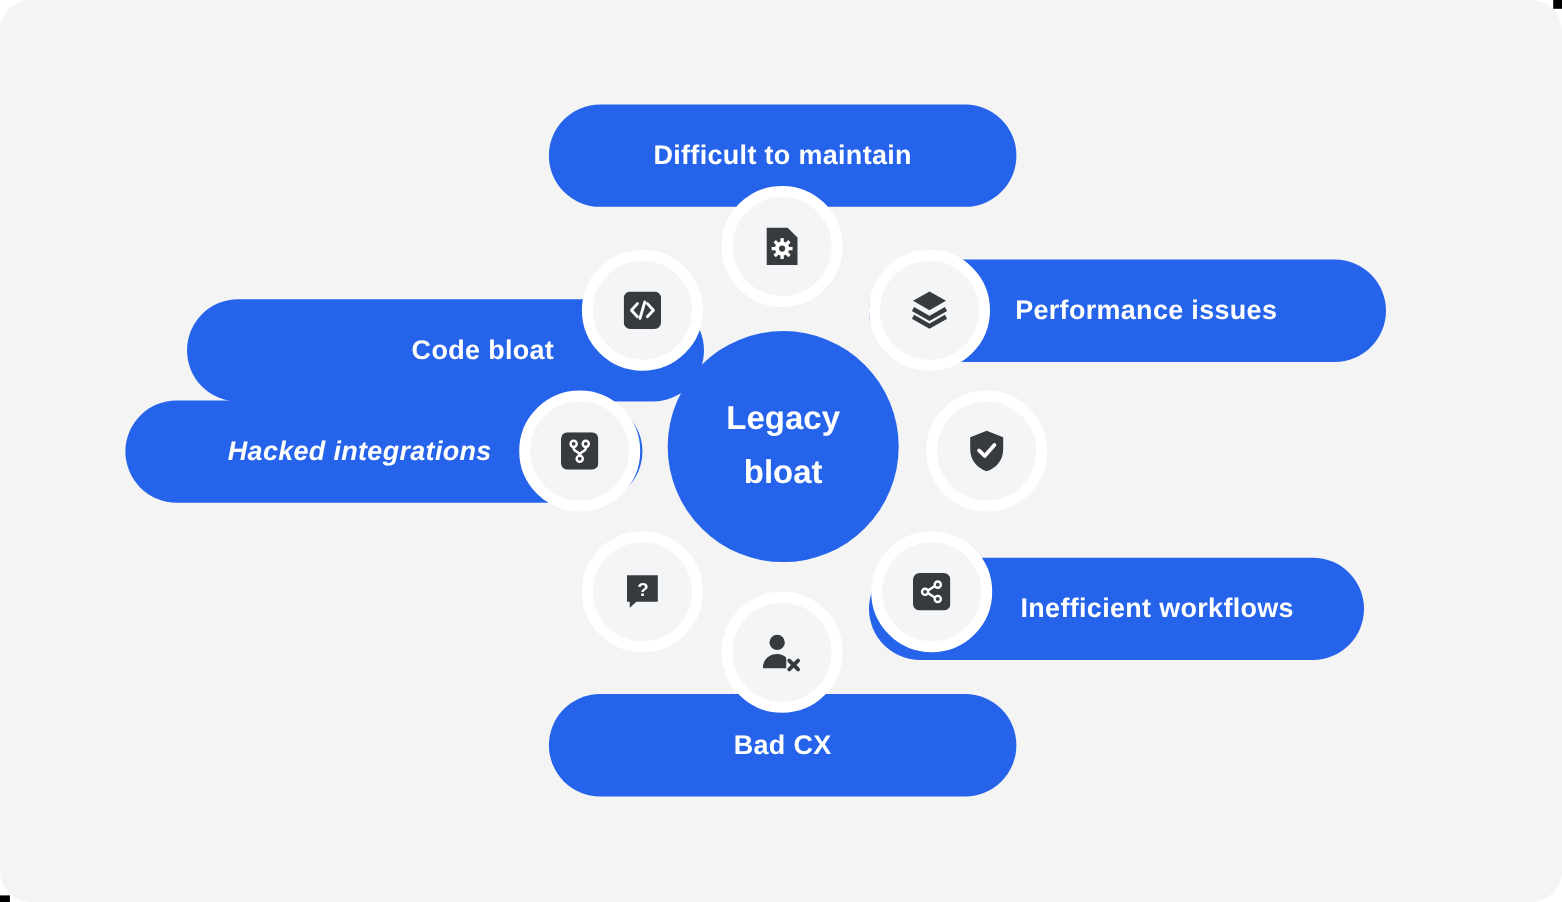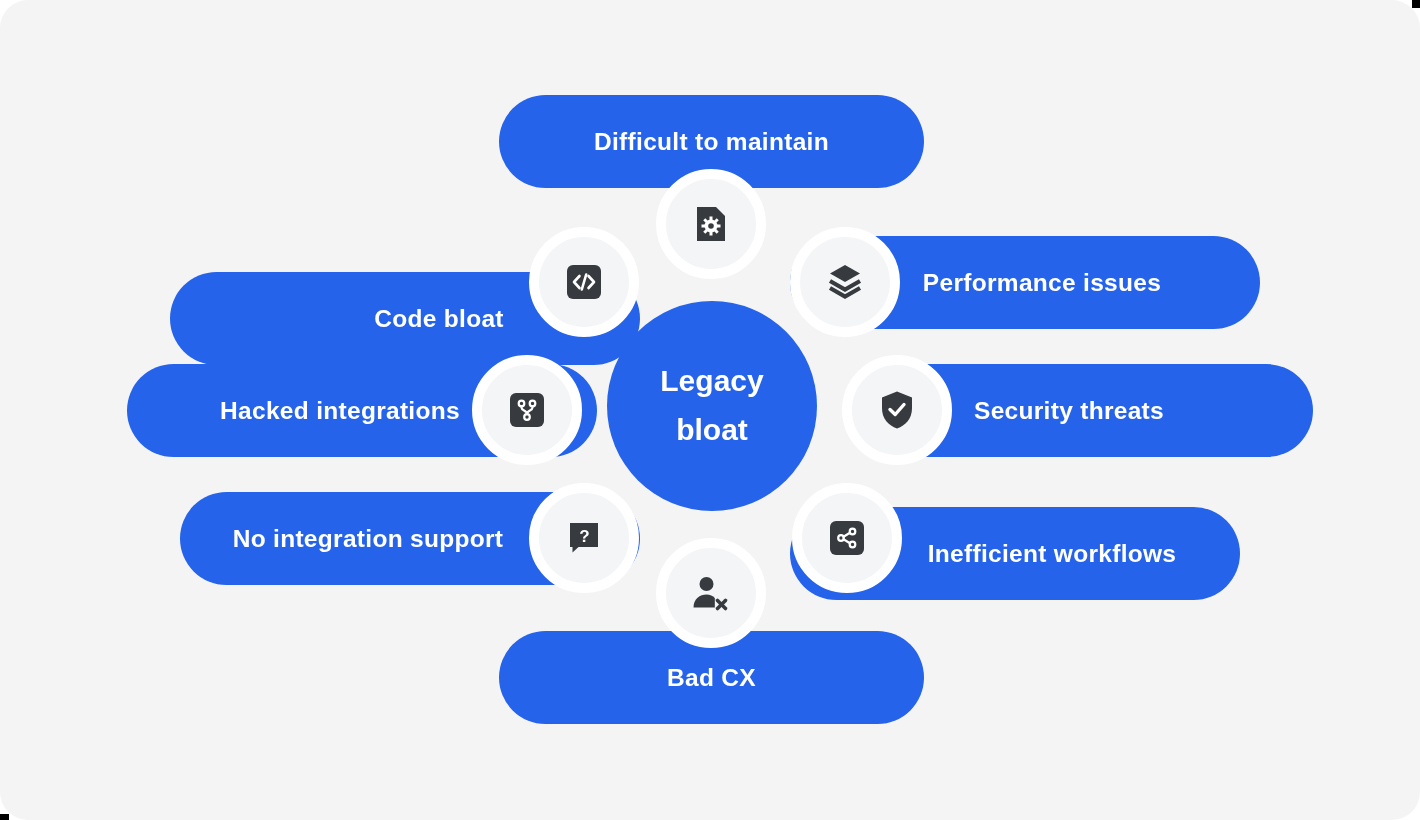--- a/index.html
+++ b/index.html
@@ -6,21 +6,21 @@
   *{box-sizing:border-box;}
   .stage{position:relative;width:1420px;height:820px;background:#ffffff;overflow:hidden;
          font-family:"Liberation Sans","DejaVu Sans",sans-serif;}
   .canvas{position:absolute;inset:0;background:#f4f4f5;border-radius:28px;}
   .pill{position:absolute;height:93px;border-radius:999px;background:#2563eb;color:#ffffff;
         display:flex;align-items:center;justify-content:center;
         font-size:24.5px;font-weight:600;letter-spacing:.3px;z-index:1;white-space:nowrap;}
   .p-top      {left:499px;top:95px; width:425px;}
   .p-code     {left:170px;top:236px;width:470px;padding-left:68px;margin-top:36px;}
   .p-perf     {left:790px;top:236px;width:470px;padding-left:34px;}
-  .p-hacked   {left:127px;top:364px;width:470px;padding-right:44px;}
+  .p-hacked   {left:114px;top:364px;width:470px;padding-right:44px;font-style:italic;}
   .p-security {left:843px;top:364px;width:470px;padding-right:18px;}
   .p-nointeg  {left:180px;top:492px;width:460px;padding-right:84px;}
   .p-ineff    {left:790px;top:492px;width:450px;padding-left:74px;margin-top:15px;}
   .p-badcx    {left:499px;top:631px;width:425px;}
   .badge{position:absolute;width:110px;height:110px;border-radius:50%;
          background:#f4f5f7;border:10px solid #ffffff;
          display:flex;align-items:center;justify-content:center;z-index:3;}
   .b-top     {left:656px;top:169px;}
   .b-code    {left:529px;top:227px;}
   .b-layers  {left:790px;top:227px;}
@@ -47,26 +47,20 @@
     <span>Difficult to maintain</span>
   </div>
   <div class="pill p-code">
     <span>Code bloat</span>
   </div>
   <div class="pill p-perf">
     <span>Performance issues</span>
   </div>
   <div class="pill p-hacked">
     <span>Hacked integrations</span>
-  </div>
-  <div class="pill p-security">
-    <span>Security threats</span>
-  </div>
-  <div class="pill p-nointeg">
-    <span>No integration support</span>
   </div>
   <div class="pill p-ineff">
     <span>Inefficient workflows</span>
   </div>
   <div class="pill p-badcx">
     <span>Bad CX</span>
   </div>
 
   <div class="badge b-top">
     <svg width="34" height="38" viewBox="0 0 34 38">

